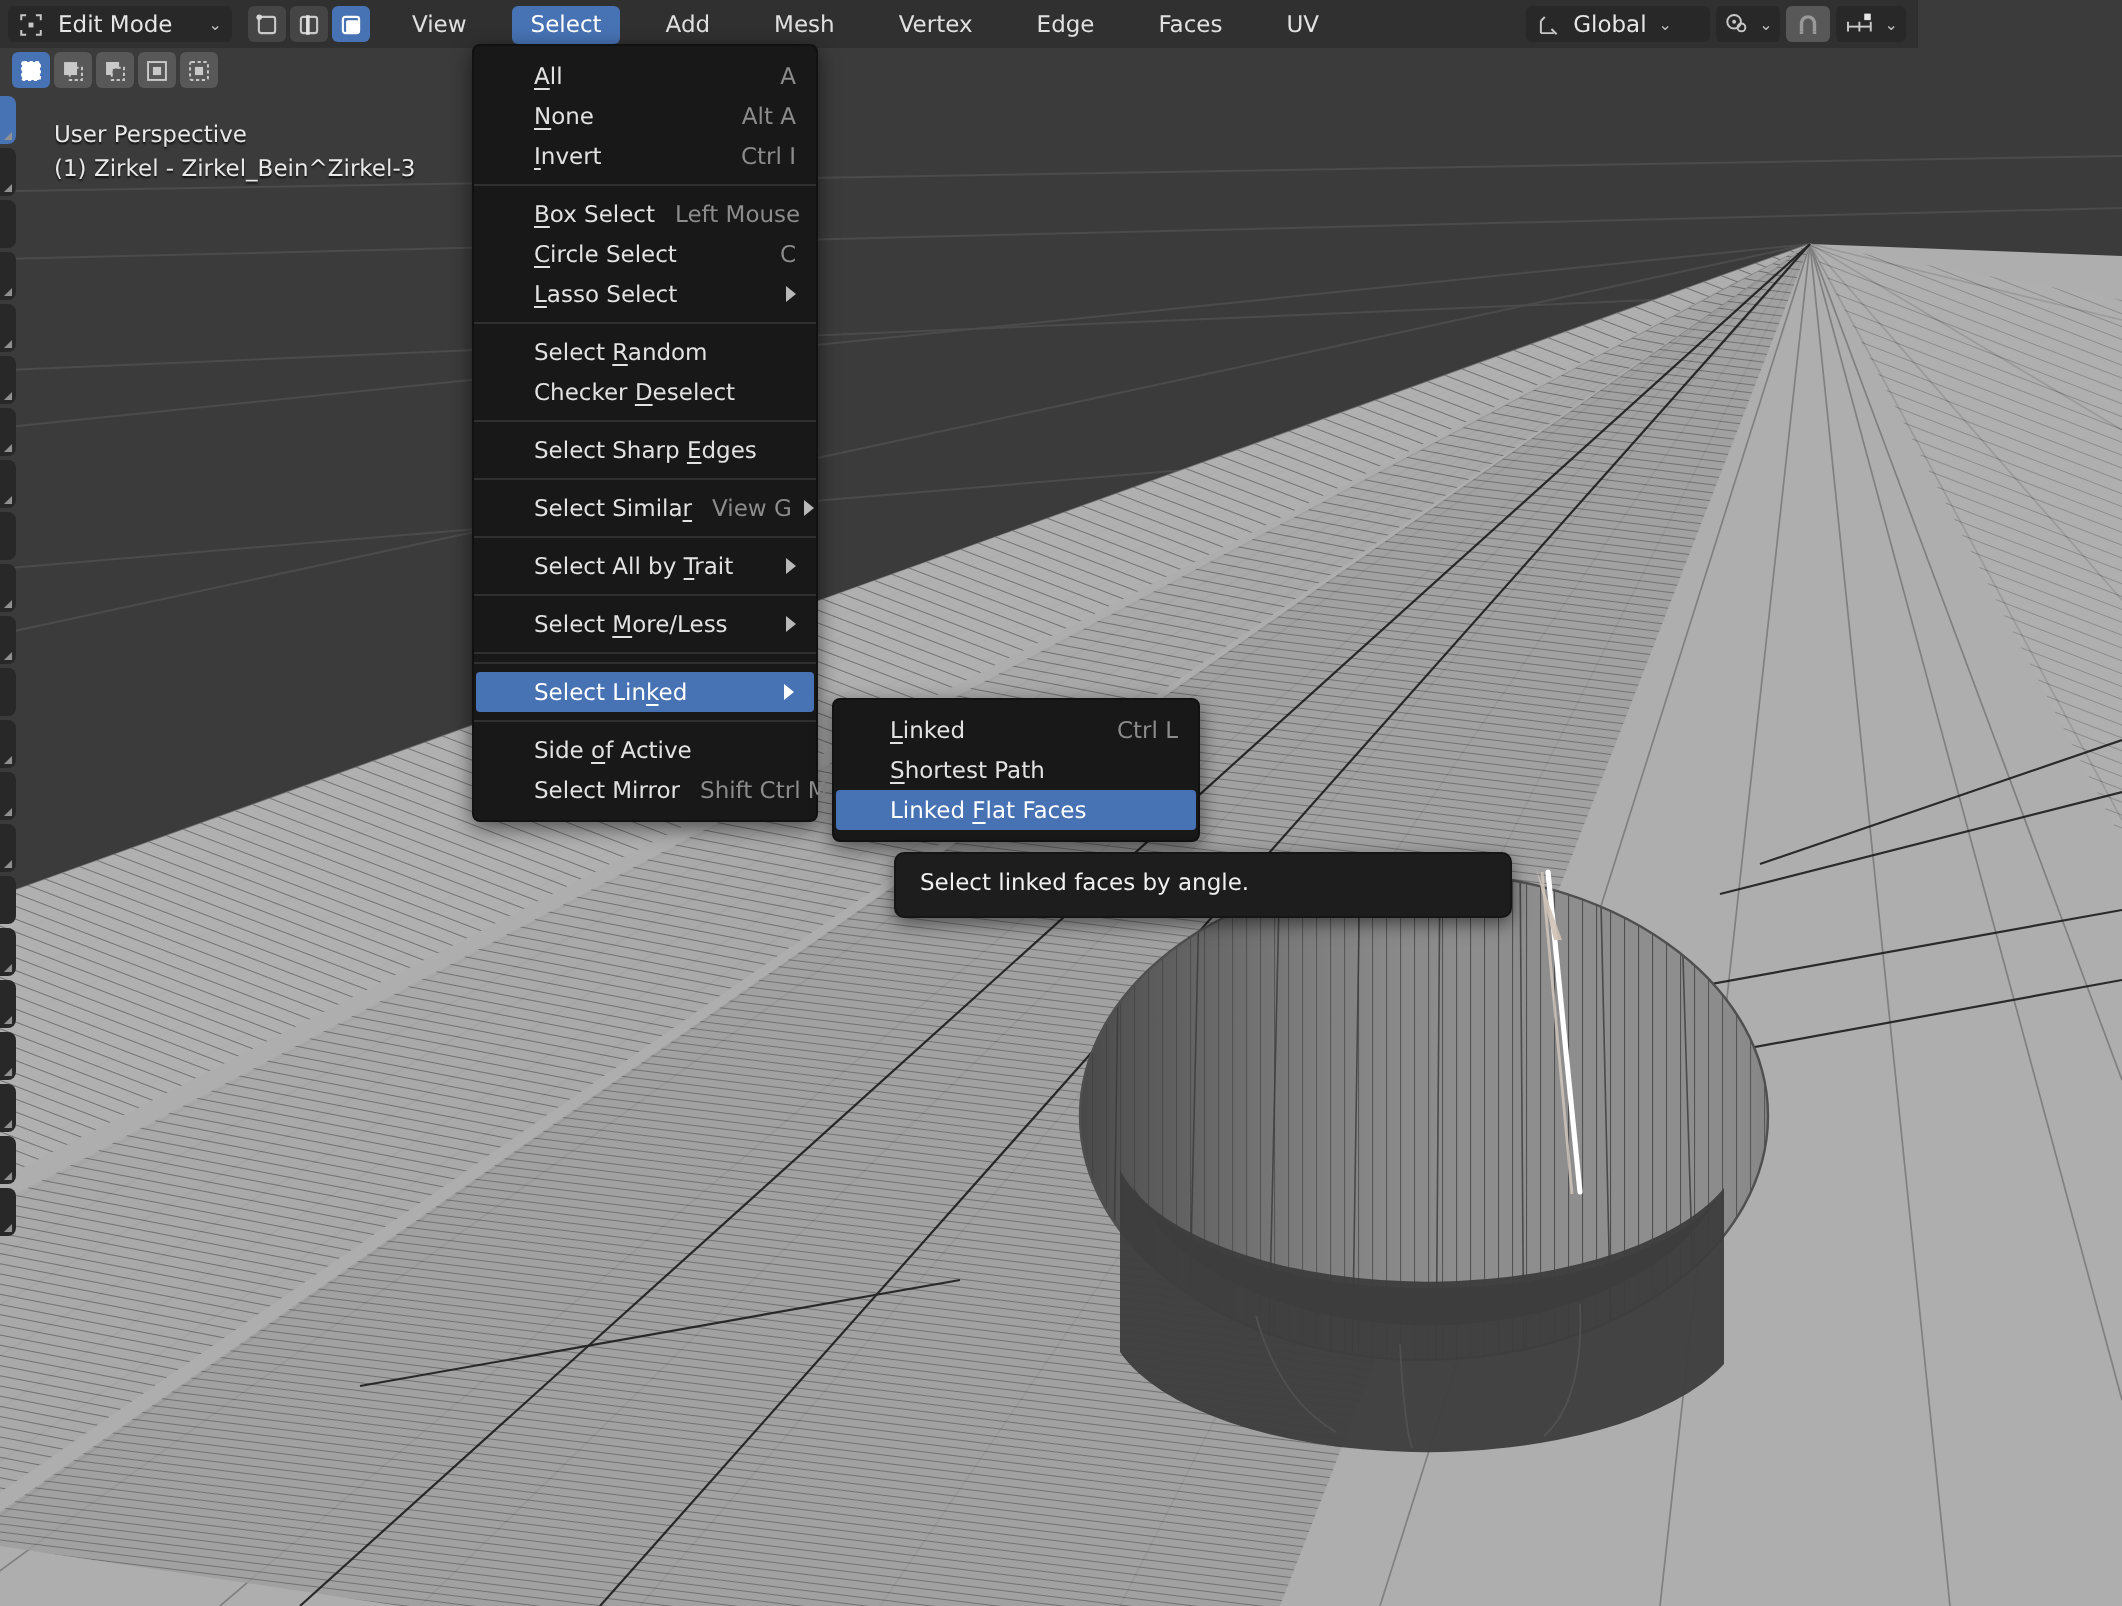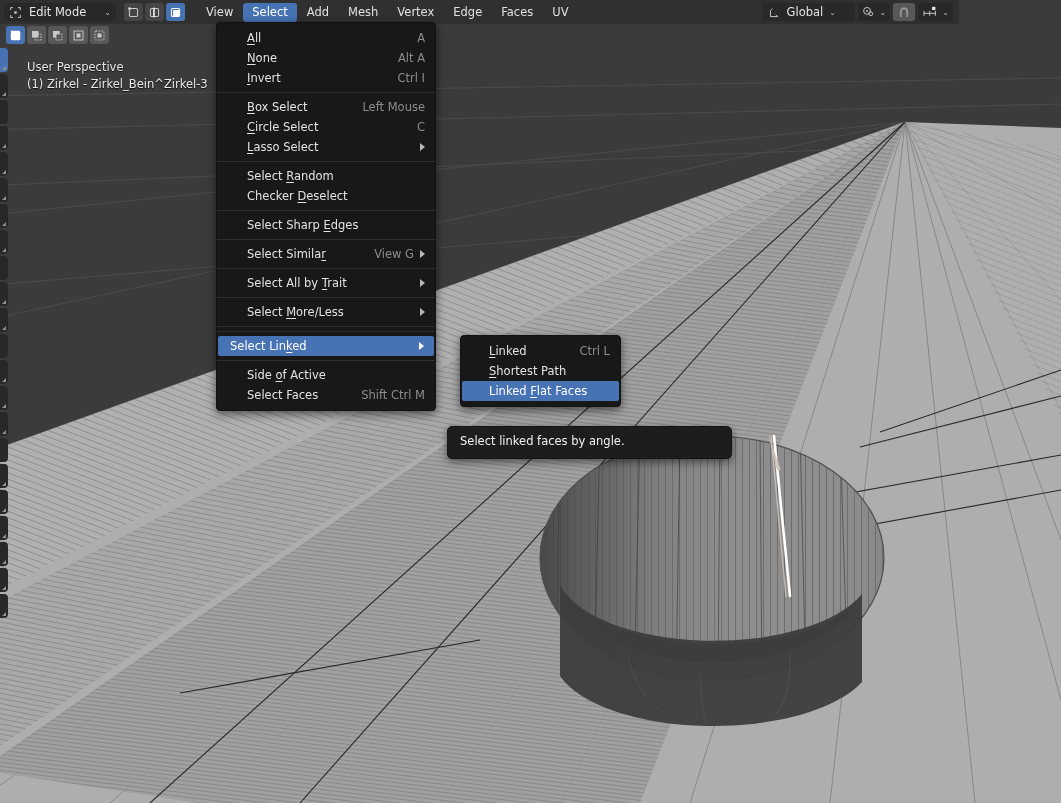--- a/index.html
+++ b/index.html
@@ -28,21 +28,21 @@
   }
   .mode-sel { min-width: 112px; justify-content: flex-start; gap: 7px; }
   .mode-sel .lbl { flex: 1; }
   .chev { font-size: 8px; color: #bdbdbd; }
   .seg-group { display: flex; gap: 2px; margin-left: 8px; }
   .seg {
     width: 19px; height: 18px; background: #454545; border-radius: 3px;
     display: flex; align-items: center; justify-content: center;
   }
   .seg.active { background: #4772b3; }
-  .menubar { display: flex; align-items: center; margin-left: 12px; gap: 1px; }
+  .menubar { display: flex; align-items: center; margin-left: 12px; gap: 14px; }
   .menubar .mi {
     font-size: 11.5px; color: #e0e0e0; padding: 3px 9px; border-radius: 3px;
     line-height: 13px;
   }
   .menubar .mi.open { background: #4772b3; color: #ffffff; }
   .hdr-right { margin-left: auto; display: flex; align-items: center; gap: 3px; padding-right: 2px; }
   .orient-btn { min-width: 92px; }
   .icon-btn {
     height: 18px; background: #282828; border-radius: 3px;
     display: flex; align-items: center; padding: 0 4px; gap: 3px;
@@ -78,55 +78,54 @@
   
   #vp-text {
     position: absolute; left: 27px; top: 59px; z-index: 20;
     color: #e8e8e8; font-size: 11.5px; line-height: 17px;
     text-shadow: 0 1px 1px rgba(0,0,0,.75);
     pointer-events: none;
   }
 
   
   #select-menu {
-    position: absolute; left: 216px; top: 22px; width: 220px;
+    position: absolute; left: 236px; top: 22px; width: 173px;
     background: #181818; border: 1px solid #111; border-radius: 4px;
     padding: 5px 0 5px 0; z-index: 60;
     box-shadow: 0 3px 10px rgba(0,0,0,.55);
   }
   .row {
     display: flex; align-items: center; height: 20px;
     padding: 0 10px 0 30px; position: relative;
     color: #e2e2e2; font-size: 11.5px; white-space: nowrap;
   }
   .row .txt { flex: 1; }
   .row .sc { color: #8c8c8c; font-size: 11.5px; margin-left: 10px; }
   .row .arrow {
     margin-left: 6px; width: 0; height: 0;
     border-top: 4px solid transparent; border-bottom: 4px solid transparent;
     border-left: 5px solid #b9b9b9;
   }
-  .row.sel { background: #4772b3; color: #fff; border-radius: 2px; margin: 0 1px; padding-left: 12px; }
+  .row.sel { background: #4772b3; color: #fff; border-radius: 2px; margin: 0 1px; padding-left: 29px; }
   .row.sel .arrow { border-left-color: #ffffff; }
   .u { text-decoration: underline; text-underline-offset: 2px; }
   .sep { height: 1px; background: #303030; margin: 4px 0; }
 
   #linked-submenu {
-    position: absolute; left: 416px; top: 335px; width: 161px;
+    position: absolute; left: 416px; top: 349px; width: 184px;
     background: #181818; border: 1px solid #111; border-radius: 4px;
     padding: 5px 0; z-index: 70;
     box-shadow: 0 3px 10px rgba(0,0,0,.55);
-    margin-left: 44px;
   }
   #linked-submenu .row { padding-left: 28px; }
   #linked-submenu .row.sel { padding-left: 27px; }
 
   
   #tooltip {
-    position: absolute; left: 447px; top: 426px; width: 285px;
+    position: absolute; left: 447px; top: 426px; width: 309px;
     background: #1d1d1d; border: 1px solid #151515; border-radius: 5px;
     padding: 7px 12px 9px 12px; z-index: 80;
     box-shadow: 0 3px 9px rgba(0,0,0,.5);
   }
   #tooltip .tt-main { color: #f0f0f0; font-size: 11.5px; line-height: 15px; }
   #tooltip .tt-py {
     color: #8e8e8e; font-size: 11px; line-height: 16px; margin-top: 2px;
     font-family: "DejaVu Sans Mono", "Liberation Mono", monospace;
   }
 </style>
@@ -538,21 +537,21 @@
       <span class="txt">Select Lin<span class="u">k</span>ed</span>
       <span class="arrow"></span>
     </div>
 
     <div class="sep"></div>
 
     <div class="row">
       <span class="txt">Side <span class="u">o</span>f Active</span>
     </div>
     <div class="row">
-      <span class="txt">Select Faces</span>
+      <span class="txt">Select Mirror</span>
       <span class="sc">Shift Ctrl M</span>
     </div>
   </div>
 
   <div id="linked-submenu">
     <div class="row">
       <span class="txt"><span class="u">L</span>inked</span>
       <span class="sc">Ctrl L</span>
     </div>
     <div class="row">

